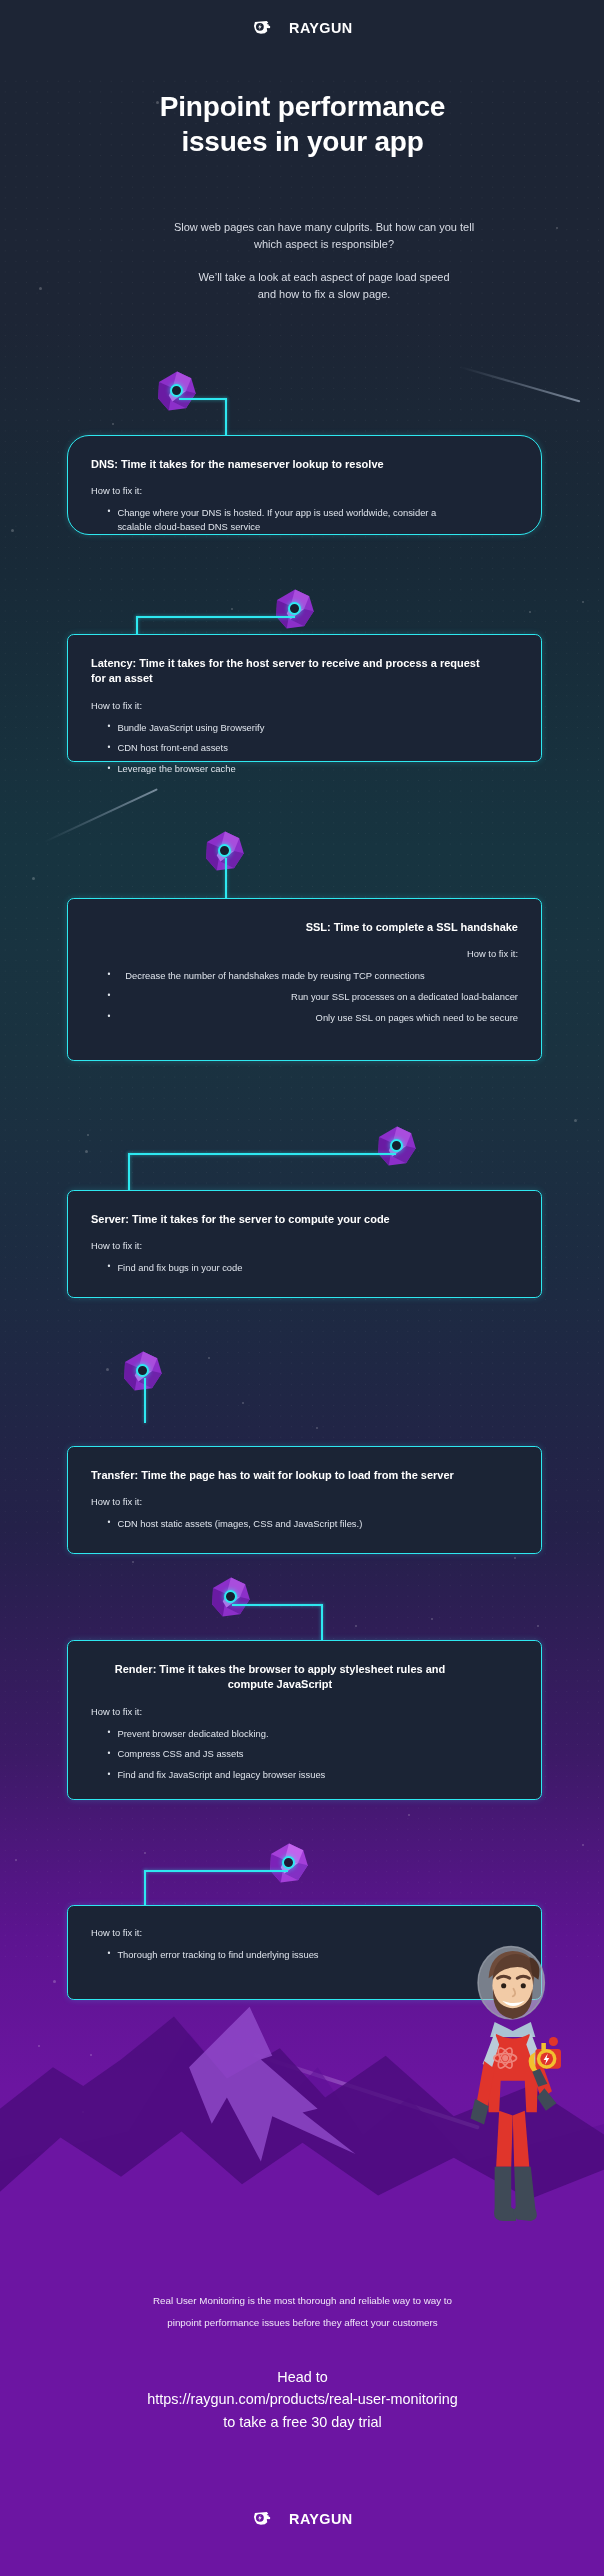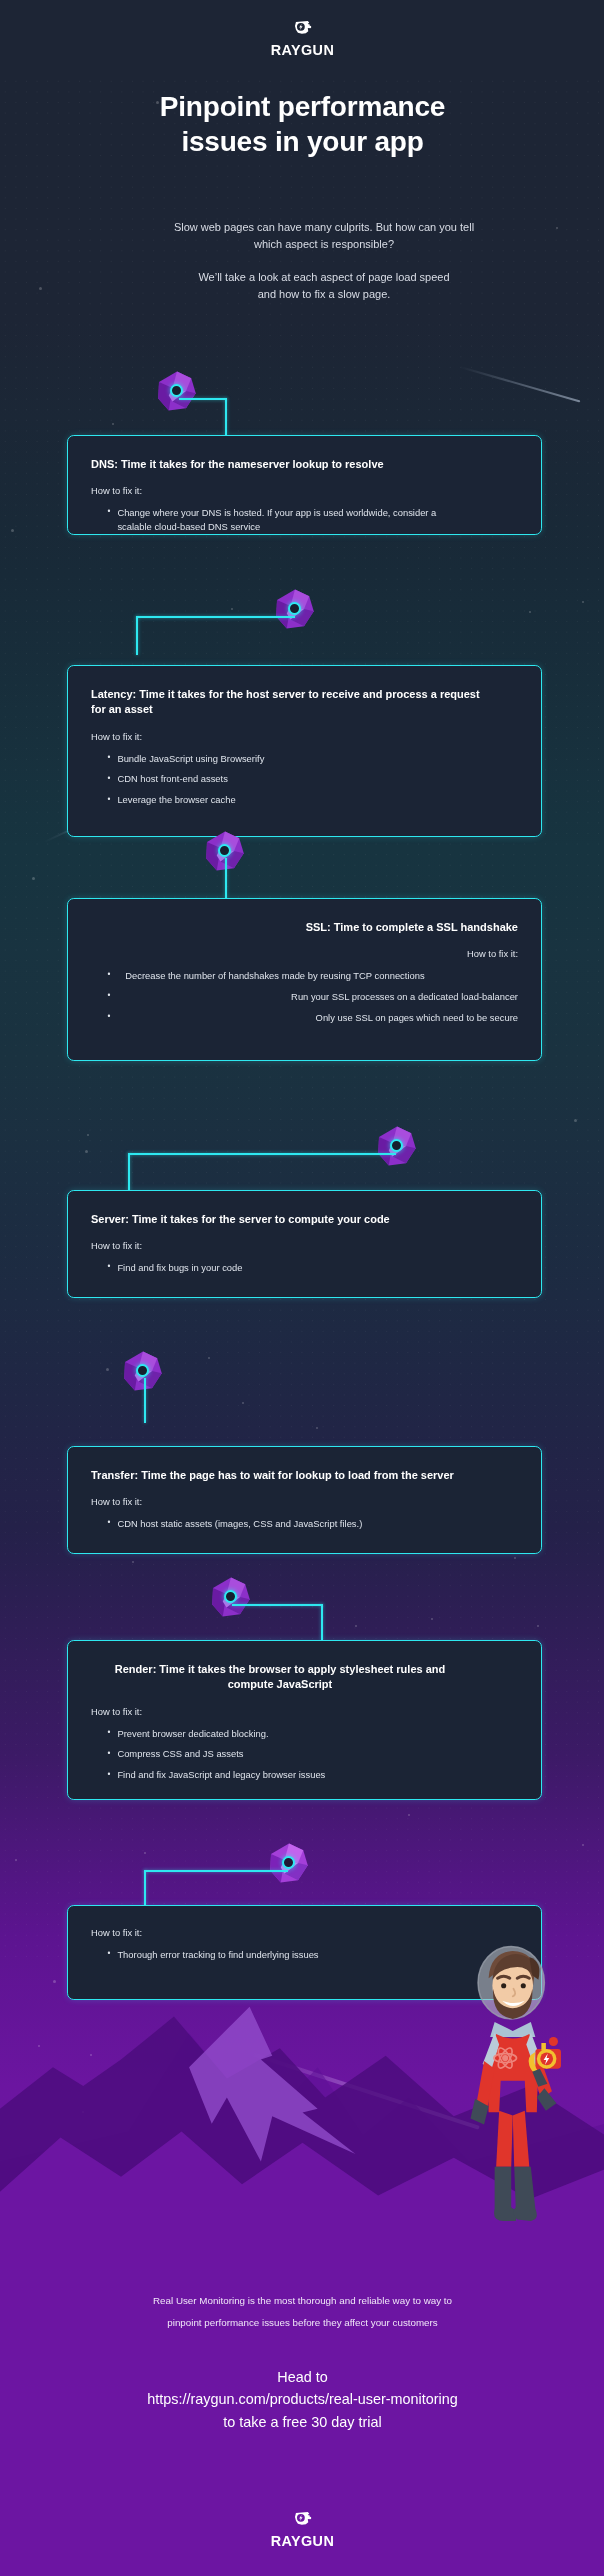--- a/index.html
+++ b/index.html
@@ -53,22 +53,21 @@
     background: linear-gradient(90deg, rgba(255,255,255,0) 0%, rgba(200,215,235,0.55) 100%);
     transform-origin: left center;
     border-radius: 1.5px;
   }
 
   
   .logo-wrap {
     position: absolute;
     left: 0; width: 605px;
     display: flex; justify-content: center; align-items: center;
-    gap: 4px;
-    flex-direction: column;
+    gap: 17px;
   }
   .logo-top { top: 18px; }
   .logo-bottom { top: 2509px; }
 
   .logo-mark { width: 19.7px; height: 19.7px; flex: 0 0 auto; }
   .logo-text {
     color: #ffffff;
     font-size: 14.4px;
     font-weight: bold;
     letter-spacing: 0.4px;
@@ -263,42 +262,42 @@
       <polygon points="28,2 47,11 40,28 22,24" fill="#a94ddd"></polygon>
       <polygon points="4,16 22,24 17,54 3,38" fill="#6a1ba3"></polygon>
       <polygon points="40,28 53,31 40,51 22,42" fill="#6f22ab"></polygon>
       <polygon points="22,24 40,28 22,42 17,34" fill="#b869e8"></polygon>
     </svg>
     <div class="ring"></div>
   </div>
   <div class="conn h" style="left:179px;top:398px;width:48px;"></div>
   <div class="conn v" style="left:225px;top:398px;height:38px;"></div>
 
-  <div class="card" style="left:67px;top:435px;width:475px;height:100px;">
+  <div class="card" style="left:67px;top:435px;width:475px;height:100px;border-radius:22px;">
     <div class="card-title">DNS: Time it takes for the nameserver lookup to resolve</div>
     <div class="card-howto">How to fix it:</div>
     <ul>
       <li style="max-width:333px;">Change where your DNS is hosted. If your app is used worldwide, consider a scalable cloud-based DNS service</li>
     </ul>
   </div>
 
   <div class="node" style="left:274px;top:588px;">
     <svg class="gem" viewBox="0 0 56 56">
       <polygon points="28,2 47,11 53,31 40,51 17,54 3,38 4,16" fill="#8c2fc9"></polygon>
       <polygon points="28,2 47,11 40,28 22,24" fill="#a94ddd"></polygon>
       <polygon points="4,16 22,24 17,54 3,38" fill="#6a1ba3"></polygon>
       <polygon points="40,28 53,31 40,51 22,42" fill="#6f22ab"></polygon>
       <polygon points="22,24 40,28 22,42 17,34" fill="#b869e8"></polygon>
     </svg>
     <div class="ring"></div>
   </div>
   <div class="conn h" style="left:136px;top:616px;width:159px;"></div>
   <div class="conn v" style="left:136px;top:616px;height:39px;"></div>
 
-  <div class="card" style="left:67px;top:665px;width:475px;height:172px;">
+  <div class="card" style="left:67px;top:634px;width:475px;height:128px;">
     <div class="card-title" style="max-width:393px;">Latency: Time it takes for the host server to receive and process a request for an asset</div>
     <div class="card-howto">How to fix it:</div>
     <ul>
       <li>Bundle JavaScript using Browserify</li>
       <li>CDN host front-end assets</li>
       <li>Leverage the browser cache</li>
     </ul>
   </div>
 
   <div class="node" style="left:204px;top:830px;">

